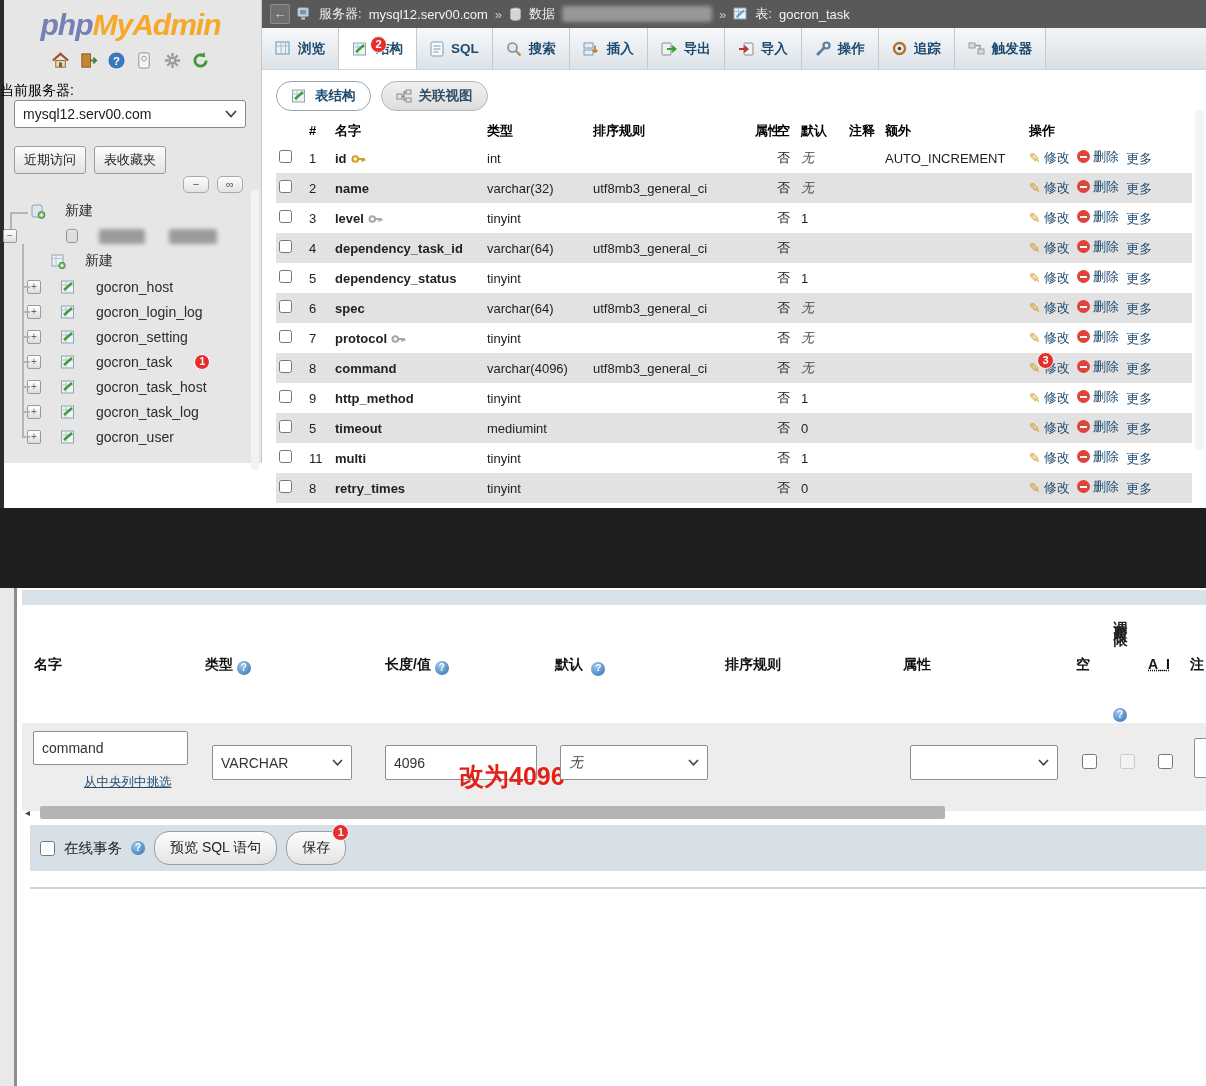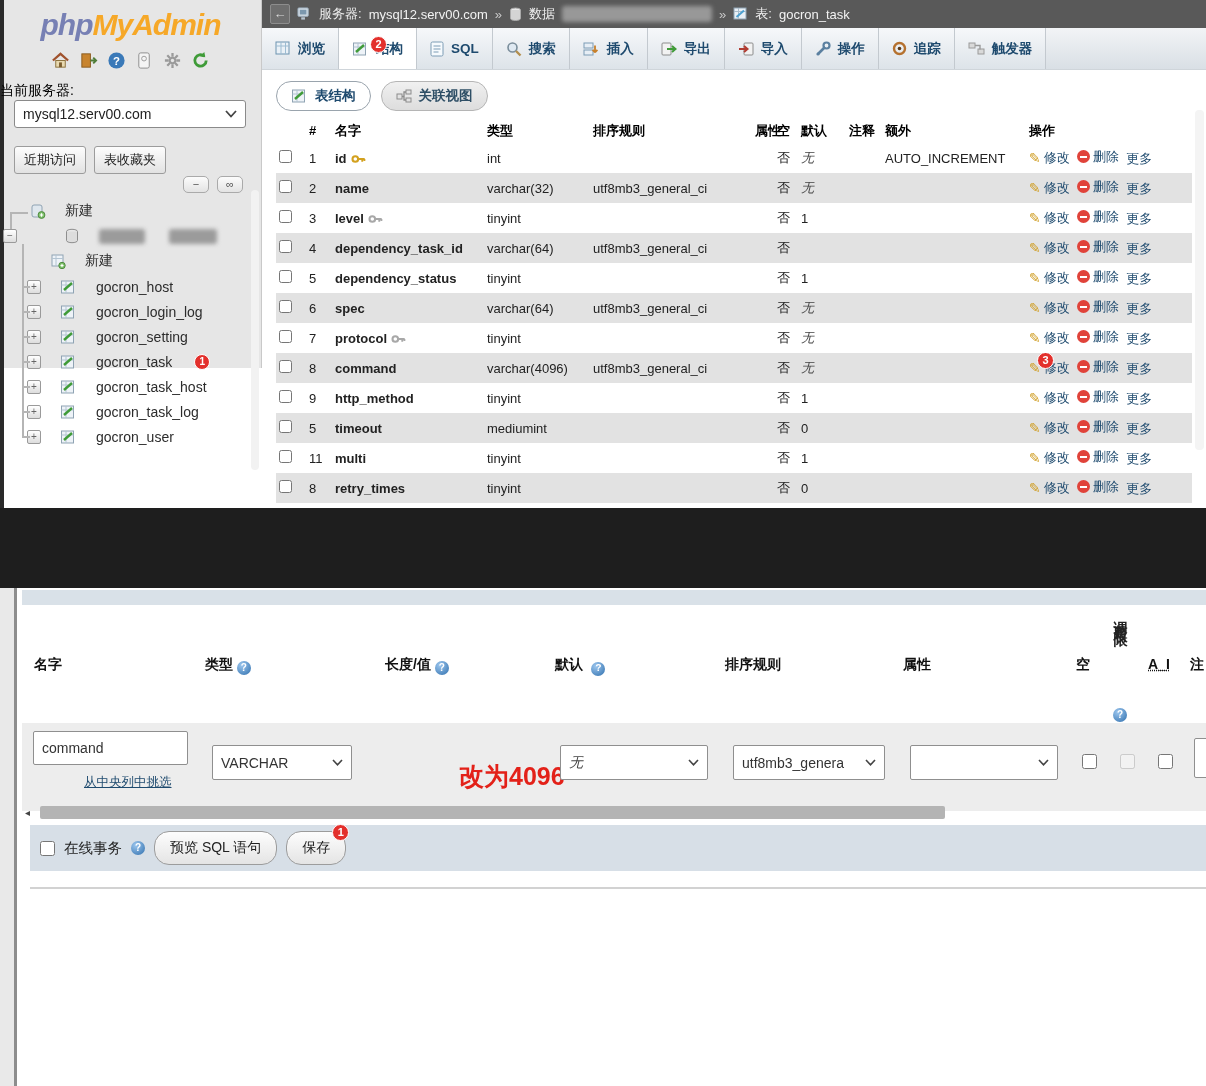--- a/index.html
+++ b/index.html
@@ -4,21 +4,21 @@
 <style>
   * { box-sizing: border-box; margin: 0; padding: 0; }
   html,body { background:#fff; }
   body {
     width:1206px; height:1086px; position:relative; overflow:hidden;
     font-family:"Liberation Sans","DejaVu Sans",sans-serif; font-size:13px; color:#222;
   }
   .abs { position:absolute; }
 
   
-  #sidebar { left:0; top:0; width:262px; height:368px; background:#e6e6e6; border-right:1px solid #c9c9c9; }
+  #sidebar { left:0; top:0; width:262px; height:463px; background:#e6e6e6; border-right:1px solid #c9c9c9; }
   #sidebar .edge { position:absolute; left:0; top:0; width:4px; height:508px; background:#2a2a2a; }
   .logo { position:absolute; top:8px; left:0; width:100%; text-align:center; font-size:30px; font-weight:bold; font-style:italic; letter-spacing:-1px; }
   .logo .php { color:#7780b4; }
   .logo .rest { color:#f6a828; }
   .icon-row { position:absolute; top:50px; left:0; width:100%; display:flex; justify-content:center; gap:8px; }
   .icon-row .hicon { width:20px; height:20px; display:inline-flex; align-items:center; justify-content:center; cursor:pointer; }
   .srv-label { position:absolute; top:82px; width:100%; text-align:left; font-size:14px; color:#000000; }
   .srv-select { position:absolute; top:100px; left:14px; width:232px; height:28px; background:#fff; border:1px solid #8a8a8a; border-radius:3px; display:flex; align-items:center; padding:0 8px; font-size:14px; cursor:pointer; }
   .srv-select .val { flex:1; }
   .quick-btns { position:absolute; top:146px; left:14px; display:flex; gap:8px; }
@@ -831,39 +831,32 @@
 
   <div class="fsel" style="left:212px; top:157px; width:140px; height:35px;">
     <span class="val">VARCHAR</span>
     <span class="chev">
         <svg width="11" height="7" viewBox="0 0 11 7">
           <path d="M1 1 L5.5 5.8 L10 1" fill="none" stroke="#444" stroke-width="1.6"></path>
         </svg>
       </span>
   </div>
 
+  <input class="tin" style="left: 385px; top: 157px; width: 152px; height: 35px;" value="4096">
   <div class="annot">改为4096</div>
 
   <div class="fsel" style="left:560px; top:157px; width:148px; height:35px;">
     <span class="val nil">无</span>
     <span class="chev">
         <svg width="11" height="7" viewBox="0 0 11 7">
           <path d="M1 1 L5.5 5.8 L10 1" fill="none" stroke="#444" stroke-width="1.6"></path>
         </svg>
       </span>
   </div>
 
-  <div class="fsel" style="left:733px; top:157px; width:152px; height:35px;">
-    <span class="val">utf8mb3_genera</span>
-    <span class="chev">
-        <svg width="11" height="7" viewBox="0 0 11 7">
-          <path d="M1 1 L5.5 5.8 L10 1" fill="none" stroke="#444" stroke-width="1.6"></path>
-        </svg>
-      </span>
-  </div>
 
   <div class="fsel" style="left:910px; top:157px; width:148px; height:35px;">
     <span class="val"></span>
     <span class="chev">
         <svg width="11" height="7" viewBox="0 0 11 7">
           <path d="M1 1 L5.5 5.8 L10 1" fill="none" stroke="#444" stroke-width="1.6"></path>
         </svg>
       </span>
   </div>
 

